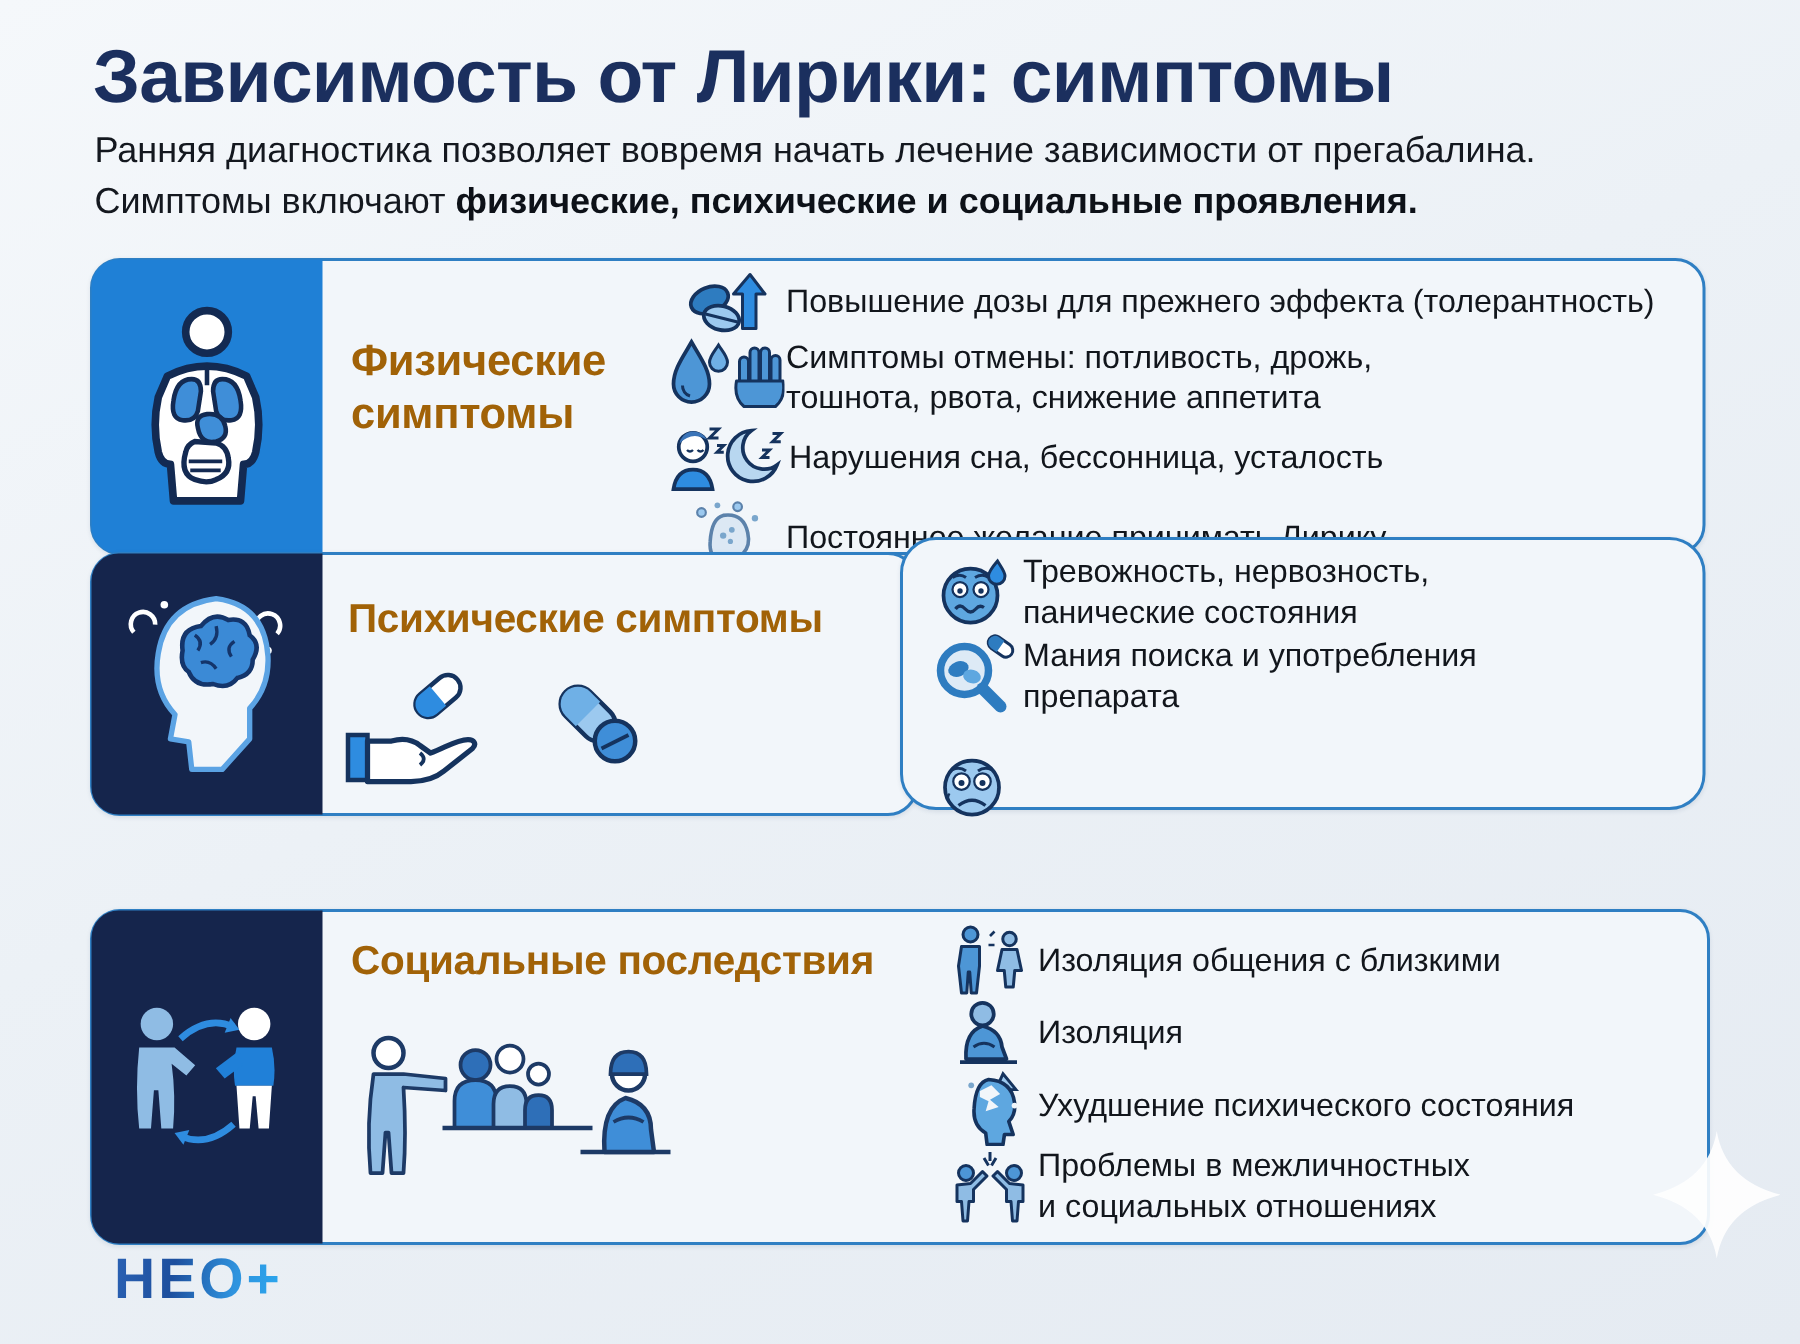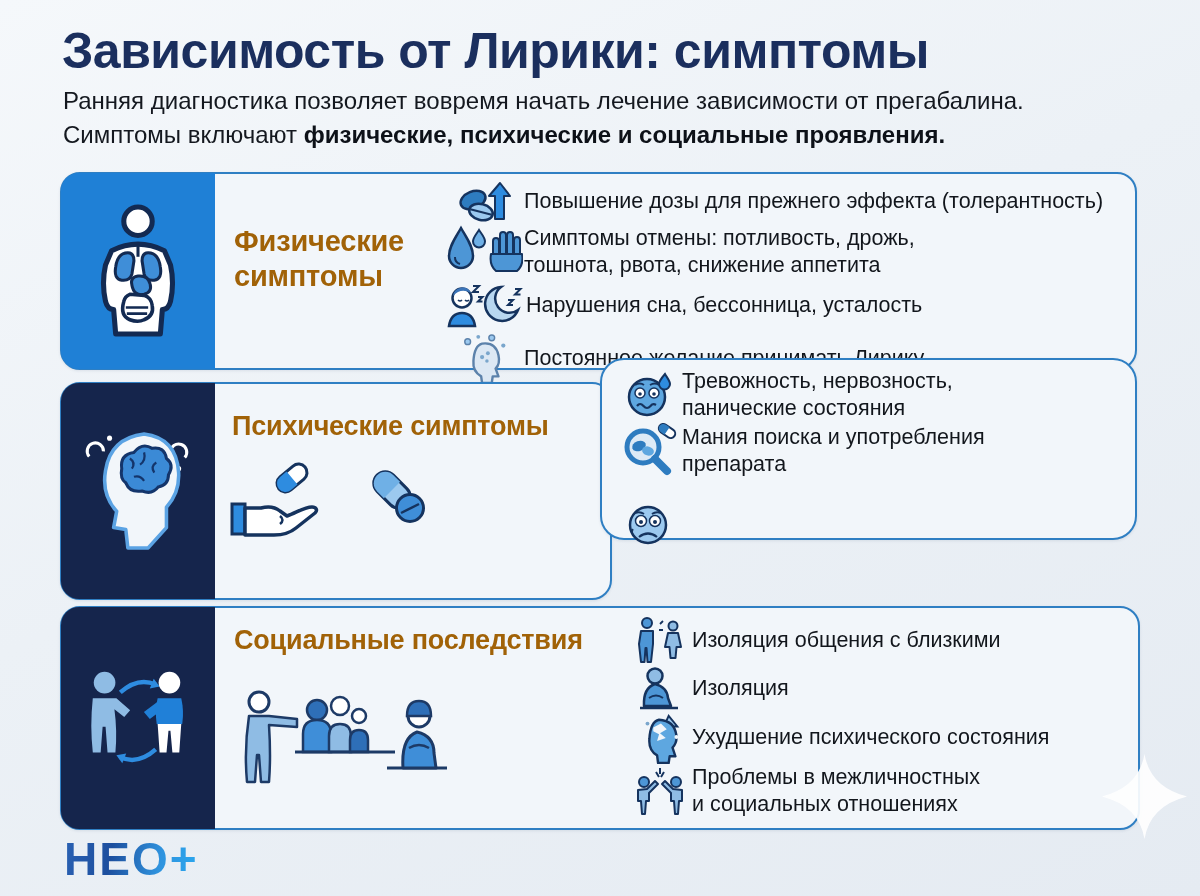--- a/index.html
+++ b/index.html
@@ -20,21 +20,21 @@
   .label{position:absolute;font-weight:700;color:#a16207;line-height:1.22;
     white-space:pre-line;letter-spacing:-0.2px;}
   .items{position:absolute;display:flex;flex-direction:column;justify-content:space-between;}
   .item{display:flex;align-items:center;}
   .item .ic{flex:0 0 78px;display:flex;justify-content:center;align-items:center;}
   .item .tx{font-size:21.5px;line-height:1.26;color:#12161c;white-space:pre-line;}
   .s2r-items .item .ic{flex:0 0 66px;}
   .s3-items .item .ic{flex:0 0 64px;}
   .foot{display:flex;gap:12px;margin-top:6px;align-items:center;}
   .inline-icon{position:absolute;}
-  .logo{position:absolute;left:64px;top:832px;font-size:46px;font-weight:700;
+  .logo{position:absolute;left:76px;top:832px;font-size:38px;font-weight:700;
     letter-spacing:2px;background:linear-gradient(100deg,#2b62b4 0%,#1d4f9e 35%,#2f93de 70%,#2aa9f0 100%);
     -webkit-background-clip:text;background-clip:text;color:transparent;}
   .sparkle{position:absolute;left:1102px;top:754px;opacity:.92;}
   svg{display:block;}
 </style>
 </head>
 <body>
 
 <div class="canvas">
 
@@ -121,21 +121,21 @@
             <circle cx="20" cy="5" r="2" fill="#7aa6cc"></circle>
             <circle cx="34" cy="6" r="3" fill="#9cc9ef" stroke="#5c82ab" stroke-width="1.5"></circle>
             <circle cx="46" cy="14" r="2.2" fill="#7aa6cc"></circle>
           </svg>
         </span>
         <span class="tx">Постоянное желание принимать Лирику</span>
       </div>
     </div>
   </div>
 
-  <div class="box" style="left:60px;top:382px;width:552px;height:218px;">
+  <div class="box" style="left:60px;top:368px;width:552px;height:176px;">
     <div class="tile navy">
       <span>
         <svg width="114" height="126" viewBox="0 0 112 124">
           <g stroke="#fff" fill="none" stroke-width="3">
             <path d="M8 28 a8 8 0 1 1 14 -5"></path>
               <path d="M88 24 a8 8 0 1 1 14 5"></path>
           </g>
           <circle cx="28" cy="10" r="2.5" fill="#fff"></circle>
             <circle cx="96" cy="40" r="2.5" fill="#fff"></circle>
           <path d="M62 6 Q94 10 96 44 Q97 64 84 78 L84 98 L66 118 H46 L44 100 L32 98 L35 82 Q20 66 24 42 Q29 10 62 6 Z" fill="#f2f6fa" stroke="#5ba3e4" stroke-width="3.5" stroke-linejoin="round"></path>

